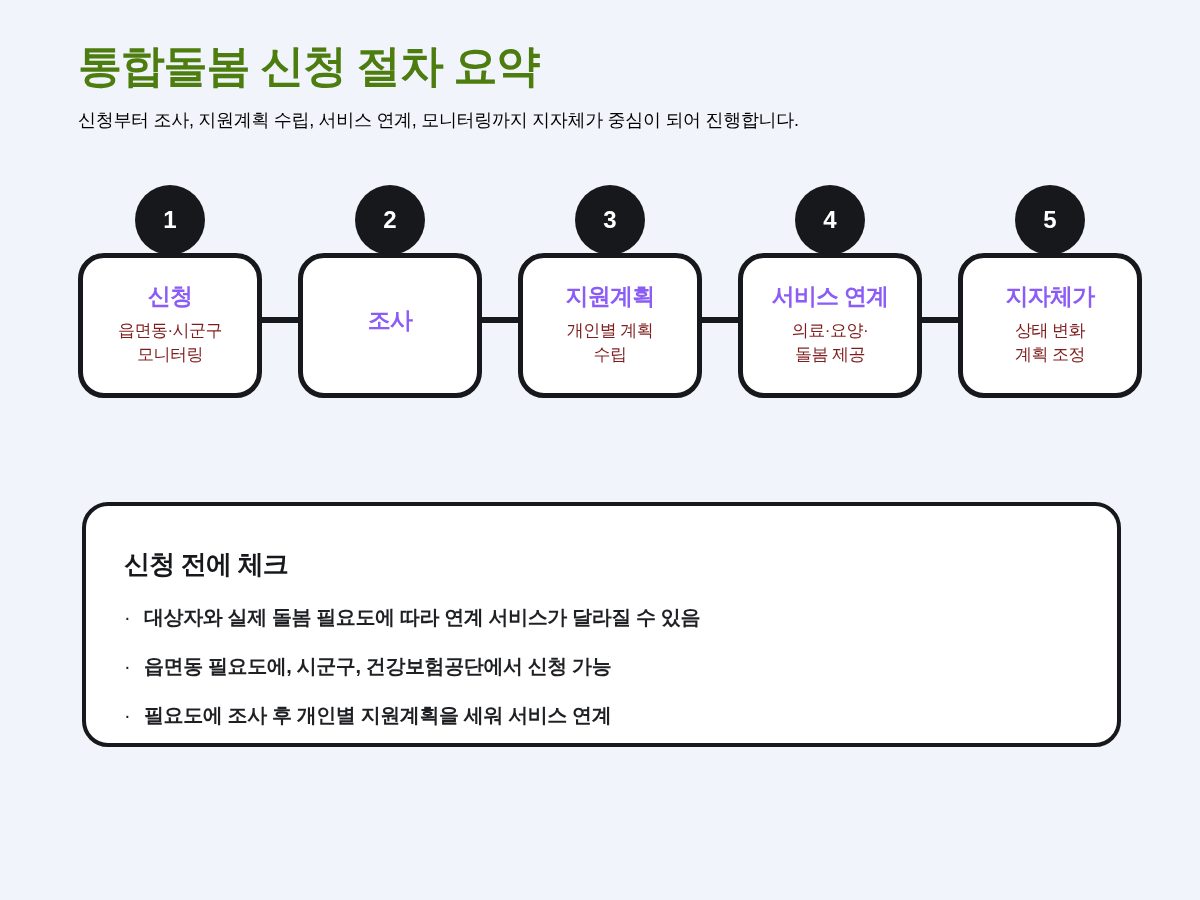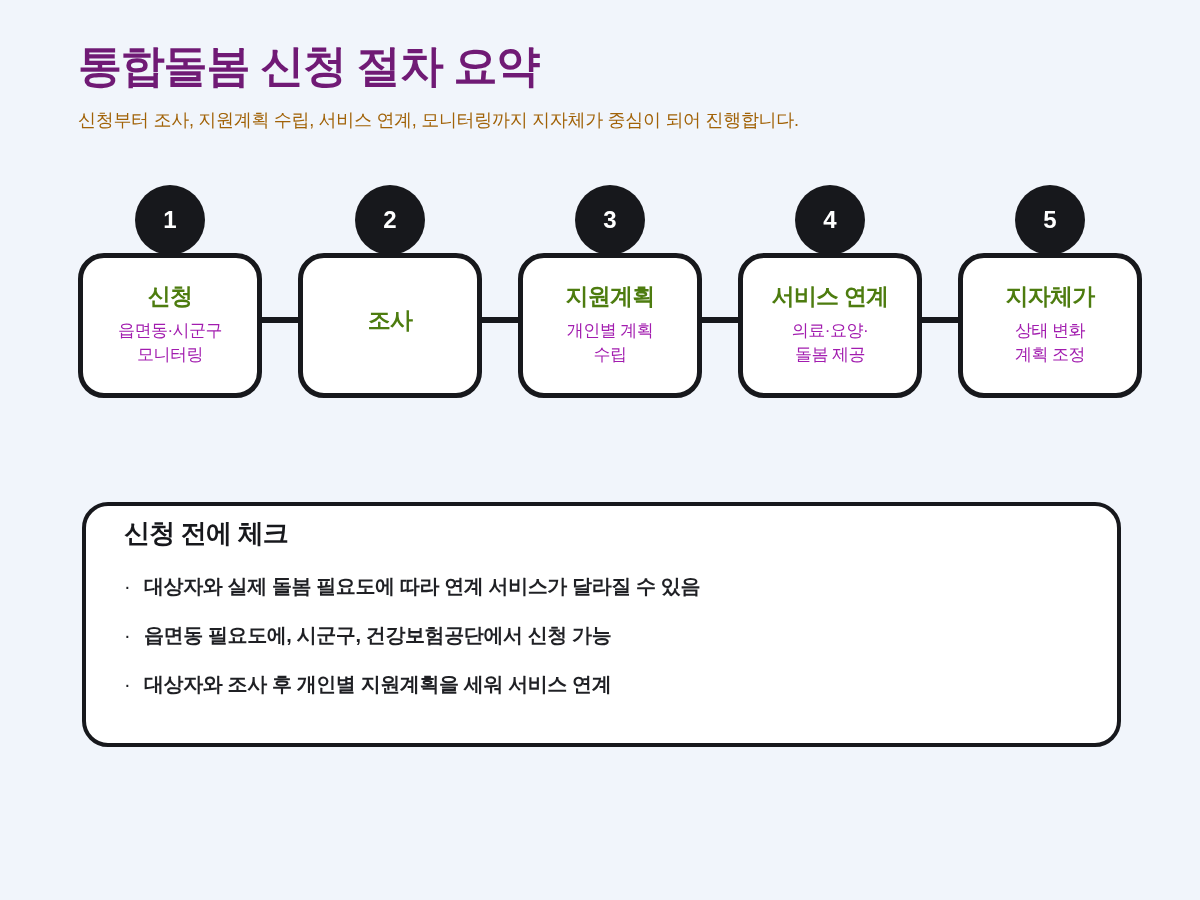--- a/index.html
+++ b/index.html
@@ -25,30 +25,30 @@
     position: absolute;
     left: 78px;
     top: 40px;
     width: 1070px;
   }
   .page-title {
     font-size: 44px;
     font-weight: 700;
     letter-spacing: -1.2px;
     line-height: 1.18;
-    color: #701a75;
+    color: #4d7c0f;
     margin: 0;
     white-space: nowrap;
   }
   .page-subtitle {
     margin: 16px 0 0 0;
     font-size: 18px;
     font-weight: 400;
     line-height: 1.4;
-    color: #a16207;
+    color: #000000;
     letter-spacing: -0.3px;
     white-space: nowrap;
   }
 
   
   .flow {
     position: absolute;
     left: 78px;
     top: 185px;
     width: 1064px;
@@ -111,51 +111,51 @@
     display: flex;
     flex-direction: column;
     align-items: center;
     justify-content: center;
     z-index: 3;
   }
   .step-title {
     font-size: 23px;
     font-weight: 700;
     letter-spacing: -0.8px;
-    color: #4d7c0f;
+    color: #8b5cf6;
     line-height: 1.1;
     text-align: center;
     margin-bottom: 9px;
     white-space: nowrap;
   }
   .step-desc {
     font-size: 17px;
     font-weight: 400;
     letter-spacing: -0.5px;
     line-height: 1.42;
-    color: #a21caf;
+    color: #7f1d1d;
     text-align: center;
   }
   .step-desc span {
     display: block;
     white-space: nowrap;
   }
 
   
   .notes-panel {
     position: absolute;
     left: 82px;
     top: 502px;
     width: 1039px;
     height: 245px;
     box-sizing: border-box;
     background: #ffffff;
     border: 4px solid #17181c;
     border-radius: 26px;
-    padding: 10px 38px 0 38px;
+    padding: 41px 38px 0 38px;
   }
   .notes-title {
     font-size: 26px;
     font-weight: 700;
     letter-spacing: -0.8px;
     color: #17181c;
     margin: 0 0 22px 0;
   }
   .notes-list {
     list-style: none;
@@ -266,18 +266,18 @@
       <li class="note-item">
         <span class="note-bullet">·</span>
         <span class="note-text">대상자와 실제 돌봄 필요도에 따라 연계 서비스가 달라질 수 있음</span>
       </li>
       <li class="note-item">
         <span class="note-bullet">·</span>
         <span class="note-text">읍면동 필요도에, 시군구, 건강보험공단에서 신청 가능</span>
       </li>
       <li class="note-item">
         <span class="note-bullet">·</span>
-        <span class="note-text">대상자와 조사 후 개인별 지원계획을 세워 서비스 연계</span>
+        <span class="note-text">필요도에 조사 후 개인별 지원계획을 세워 서비스 연계</span>
       </li>
     </ul>
   </div>
 
 </div>
 
 </body></html>

